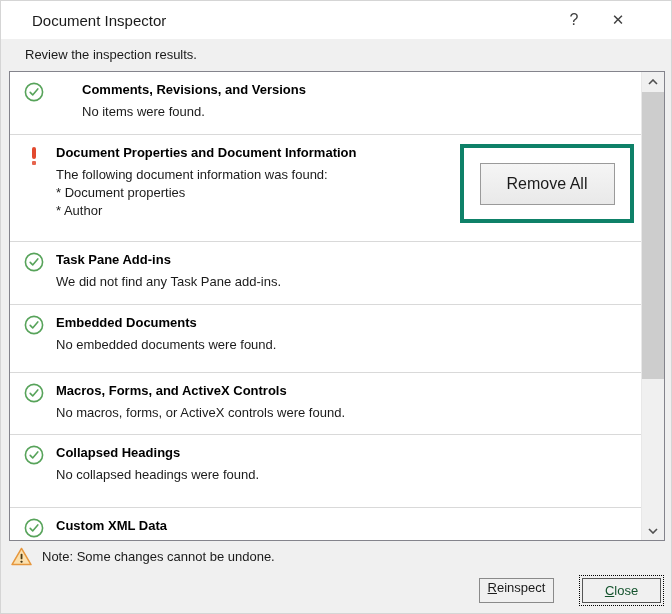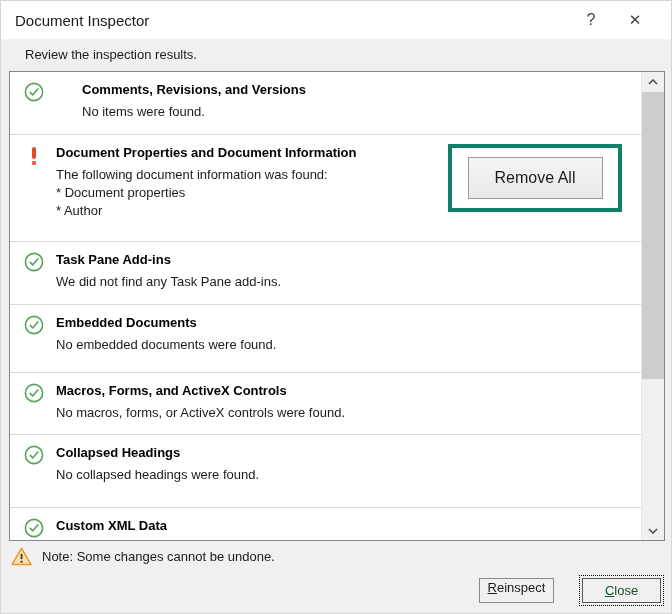--- a/index.html
+++ b/index.html
@@ -20,21 +20,21 @@
   }
   .dialog{
     position:absolute;inset:0;
     border:1px solid #d5d5d5;
   }
   
   .titlebar{
     position:absolute;left:0;top:0;right:0;height:38px;
     background:#ffffff;
     display:flex;align-items:center;
-    padding:0 14px;
+    padding:0 31px;
   }
   .titlebar .title{font-size:15px;color:#1a1a1a;}
   .titlebar .tb-buttons{margin-left:auto;display:flex;align-items:center;}
   .tb-btn{
     width:44px;height:38px;display:flex;align-items:center;justify-content:center;
     font-size:16px;color:#404040;cursor:default;
   }
   .tb-btn.close{font-size:15px;}
   
   .subtitle{
@@ -67,21 +67,21 @@
   .icon-col{width:20px;margin-right:12px;display:flex;justify-content:center;padding-top:1px;}
   .icon-check{width:20px;height:20px;flex:none;}
   .icon-excl{width:20px;display:flex;flex-direction:column;align-items:center;padding-top:2px;}
   .icon-excl .bar{width:4px;height:12px;background:var(--excl-red);border-radius:2px;}
   .icon-excl .dot{width:4px;height:4px;background:var(--excl-red);border-radius:1px;margin-top:2px;opacity:.85;}
   .sec-text{flex:1;min-width:0;}
   .sec-title{font-size:13px;font-weight:bold;color:#000;line-height:18px;margin-bottom:4px;}
   .sec-line{font-size:13px;line-height:18px;color:#1b1b1b;}
   
   .action-wrap{
-    position:absolute;left:438px;top:9px;width:174px;height:68px;
+    position:absolute;left:450px;top:9px;width:174px;height:79px;
     border:4px solid var(--highlight);
     display:flex;align-items:center;justify-content:center;
   }
   .action-btn{
     width:135px;height:42px;
     background:linear-gradient(#f5f5f5,#e9e9e9);
     border:1px solid #9a9a9a;
     font-family:"Liberation Sans", sans-serif;
     font-size:16px;color:#1b1b1b;
   }

